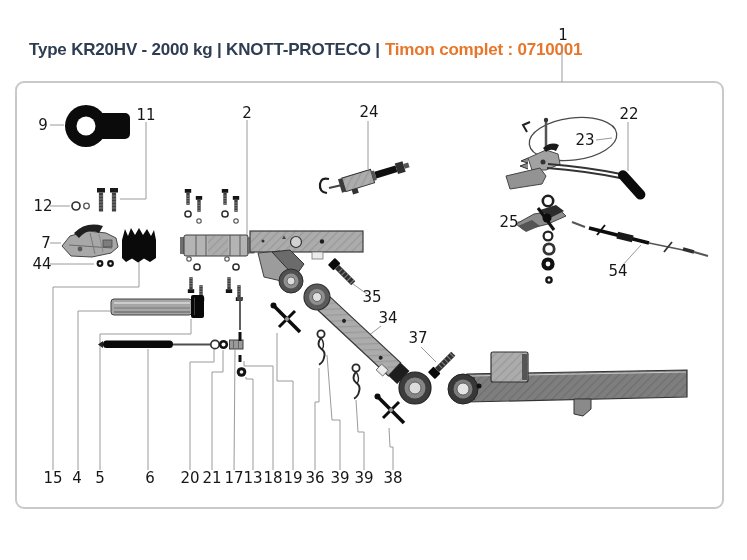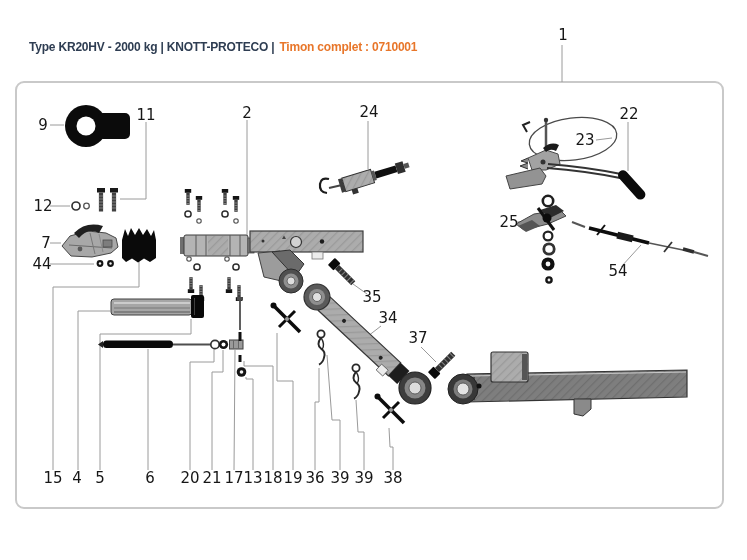--- a/index.html
+++ b/index.html
@@ -1,18 +1,18 @@
 <!DOCTYPE html>
 <html><head>
 <meta charset="utf-8">
 <style>
   html,body{margin:0;padding:0;background:#fff;}
   body{width:747px;height:560px;position:relative;overflow:hidden;
        font-family:"Liberation Sans","DejaVu Sans",sans-serif;}
-  .title{position:absolute;left:29px;top:40px;font-size:12px;font-weight:bold;
+  .title{position:absolute;left:29px;top:40px;font-size:17px;font-weight:bold;
          letter-spacing:-0.2px;white-space:nowrap;}
   .title .accent{margin-left:5px;}
   svg{position:absolute;left:0;top:0;}
   text.callout{font-family:"DejaVu Sans","Liberation Sans",sans-serif;
                font-size:15px;fill:#161616;text-anchor:middle;}
 </style>
 </head>
 <body>
 
 <div class="title">

